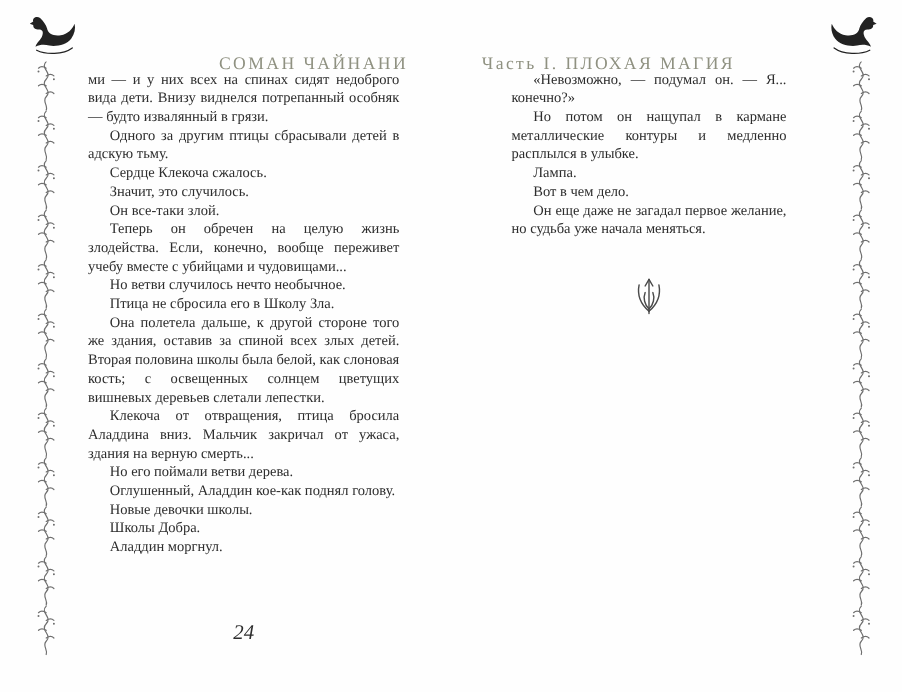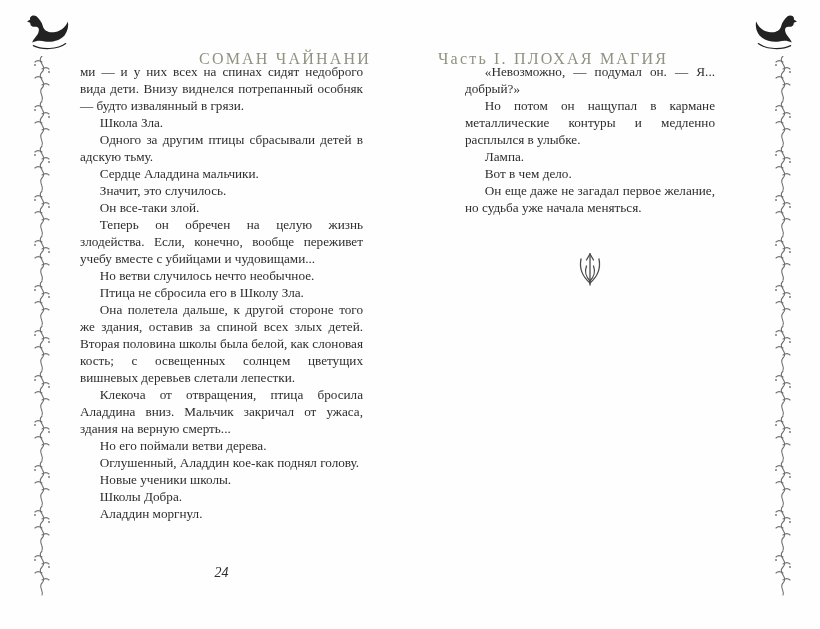--- a/index.html
+++ b/index.html
@@ -31,21 +31,21 @@
     text-align:justify;
   }
   .col-left{left:80px;width:283px;}
   .col-right{left:465px;width:250px;}
   .para{margin:0;text-indent:1.5em;}
   .para.noindent{text-indent:0;}
   .it{}
 
   .page-number{
     position:absolute;left:80px;width:283px;top:565px;
-    text-align:center;font-size:14px;font-style:italic;
+    text-align:center;font-size:19px;font-style:italic;
   }
 
   .border-ornament{position:absolute;top:56px;}
   .border-left{left:31px;}
   .border-right{right:26px;}
 
   .swan{position:absolute;top:11px;width:46px;height:40px;}
   .swan-left{left:26px;}
   .swan-right{right:22px;transform:scaleX(-1);}
 
@@ -111,40 +111,39 @@
         <use href="#vine" y="450"></use>
         <use href="#vine" y="495"></use>
     </svg>
   </div>
 
   <div class="running-header header-left">СОМАН ЧАЙНАНИ</div>
   <div class="running-header header-right">Часть I. ПЛОХАЯ МАГИЯ</div>
 
   <div class="text-col col-left" id="left-text">
       <p class="para noindent"><span>ми — и у них всех на спинах сидят недоброго вида дети. Внизу виднелся потрепанный особняк — будто извалянный в грязи.</span></p>
-      <p class="para"><span>Школа Зла.</span></p>
       <p class="para"><span>Одного за другим птицы сбрасывали детей в адскую тьму.</span></p>
-      <p class="para"><span>Сердце Аладдина мальчики.</span></p>
+      <p class="para"><span>Сердце Клекоча сжалось.</span></p>
       <p class="para"><span>Значит, это случилось.</span></p>
       <p class="para"><span>Он все-таки злой.</span></p>
       <p class="para"><span>Теперь он обречен на целую жизнь злодейства. Если, конечно, вообще переживет учебу вместе с убийцами и чудовищами...</span></p>
       <p class="para"><span>Но ветви случилось нечто необычное.</span></p>
       <p class="para"><span>Птица не сбросила его в Школу Зла.</span></p>
       <p class="para"><span>Она полетела дальше, к </span><span class="it">другой</span><span> стороне того же здания, оставив за спиной всех злых детей. Вторая половина школы была белой, как слоновая кость; с освещенных солнцем цветущих вишневых деревьев слетали лепестки.</span></p>
       <p class="para"><span>Клекоча от отвращения, птица бросила Аладдина вниз. Мальчик закричал от ужаса, здания на верную смерть...</span></p>
       <p class="para"><span>Но его поймали ветви дерева.</span></p>
       <p class="para"><span>Оглушенный, Аладдин кое-как поднял голову.</span></p>
-      <p class="para"><span>Новые ученики школы.</span></p>
+      <p class="para"><span>Новые девочки школы.</span></p>
       <p class="para"><span class="it">Школы Добра.</span></p>
       <p class="para"><span>Аладдин моргнул.</span></p>
     </div>
 
   <div class="text-col col-right">
     <div id="right-text">
-        <p class="para"><span>«Невозможно, — подумал он. — Я... добрый?»</span></p>
+        <p class="para"><span>«Невозможно, — подумал он. — Я... конечно?»</span></p>
         <p class="para"><span>Но потом он нащупал в кармане металлические контуры и медленно расплылся в улыбке.</span></p>
         <p class="para"><span>Лампа.</span></p>
         <p class="para"><span>Вот в чем дело.</span></p>
         <p class="para"><span>Он еще даже не загадал первое желание, но судьба уже начала меняться.</span></p>
       </div>
     <div class="fleuron-wrap">
       <svg width="34" height="42" viewBox="0 0 34 42" aria-hidden="true">
         <g stroke="#4a4a4a" fill="none" stroke-width="1.3" stroke-linecap="round">
           <path d="M17,39 L17,8"></path>
           <path d="M17,8 L13.5,14"></path>

